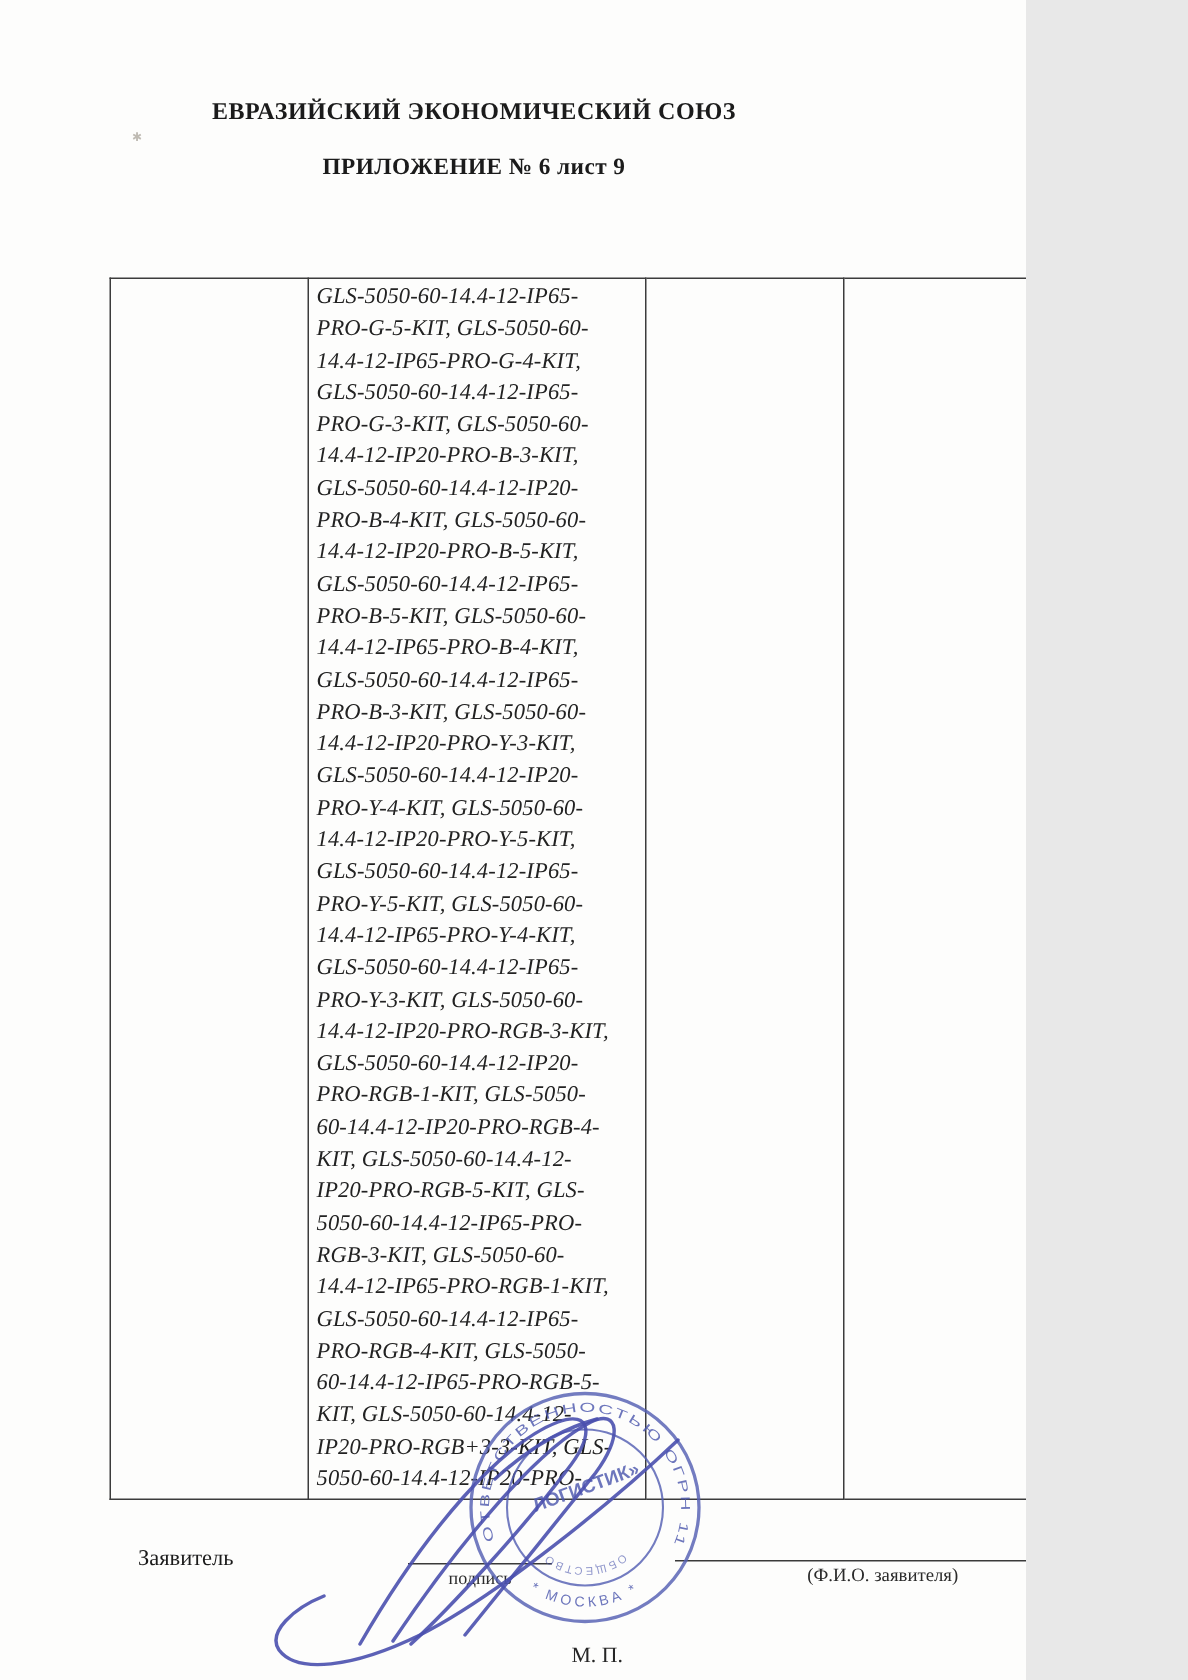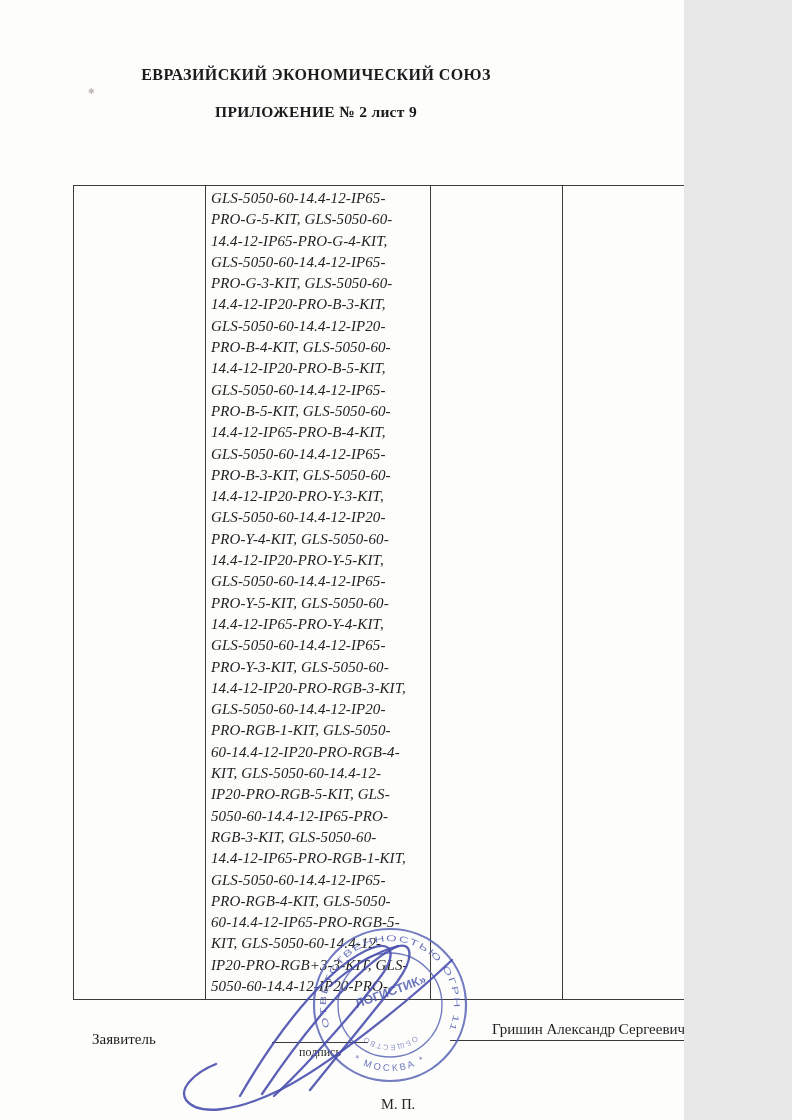--- a/index.html
+++ b/index.html
@@ -57,21 +57,21 @@
   .speck{position:absolute;color:#b0aba2;font-size:8px;opacity:.8;}
   .speck-1{left:88px;top:87px;}
   .speck-2{left:743px;top:621px;}
 </style>
 </head>
 <body>
 
 <div class="page">
 
   <div class="title title-1">ЕВРАЗИЙСКИЙ ЭКОНОМИЧЕСКИЙ СОЮЗ</div>
-  <div class="title title-2">ПРИЛОЖЕНИЕ № 2 лист 9</div>
+  <div class="title title-2">ПРИЛОЖЕНИЕ № 6 лист 9</div>
 
   <table class="decl">
     <colgroup>
         <col class="c1">
         <col class="c2">
         <col class="c3">
         <col class="c4">
       </colgroup>
     <tbody>
     <tr class="body">
@@ -118,21 +118,21 @@
       <td></td>
     </tr>
   </tbody>
     </table>
 
   <div class="footer-label">Заявитель</div>
   <div class="sig-line"></div>
   <div class="sig-caption">подпись</div>
   <div class="mp-label">М. П.</div>
   <div class="name-line"></div>
-  <div class="name-text">Гришин Александр Сергеевич</div>
+  <div class="name-caption">(Ф.И.О. заявителя)</div>
 
   <div class="speck speck-1">✱</div>
   <div class="speck speck-2">×</div>
 
   <svg class="overlay" viewBox="0 0 792 1120" xmlns="http://www.w3.org/2000/svg">
 
     <g transform="translate(295,910)" opacity="0.82">
       <circle class="stamp-stroke" cx="95" cy="95" r="76" stroke-width="2.2"></circle>
       <circle class="stamp-stroke" cx="95" cy="95" r="52" stroke-width="1.4"></circle>
       <defs>

